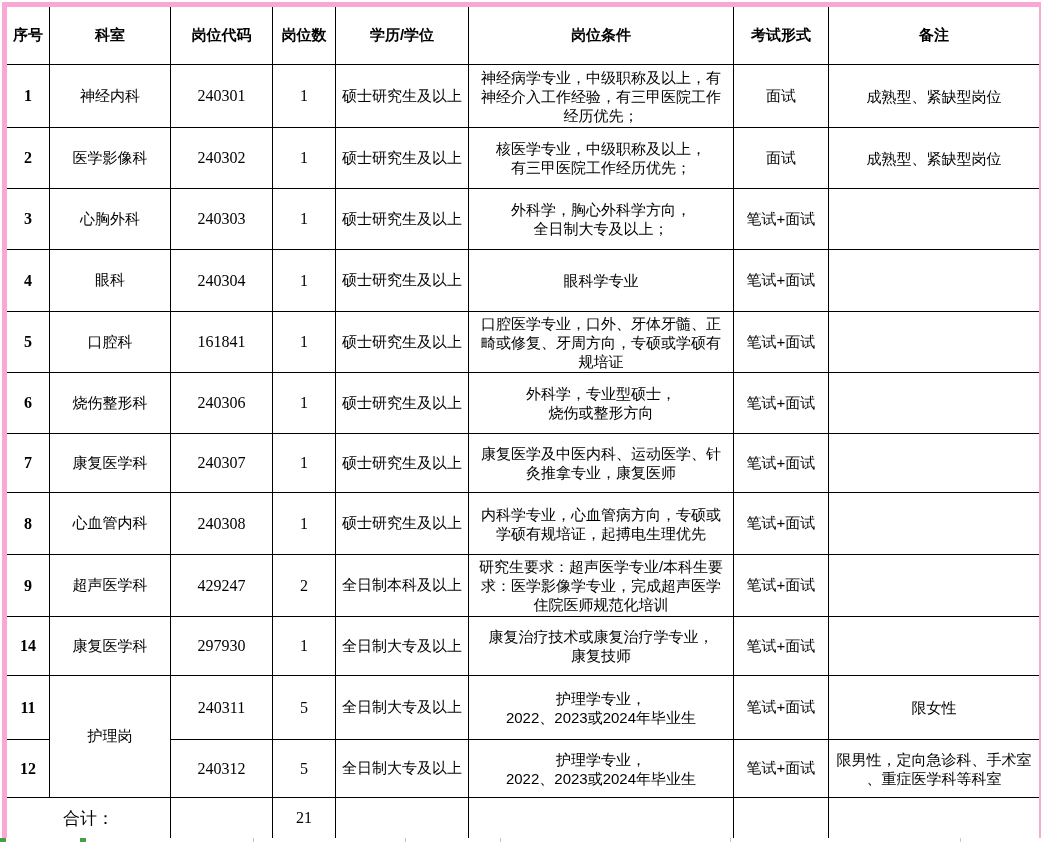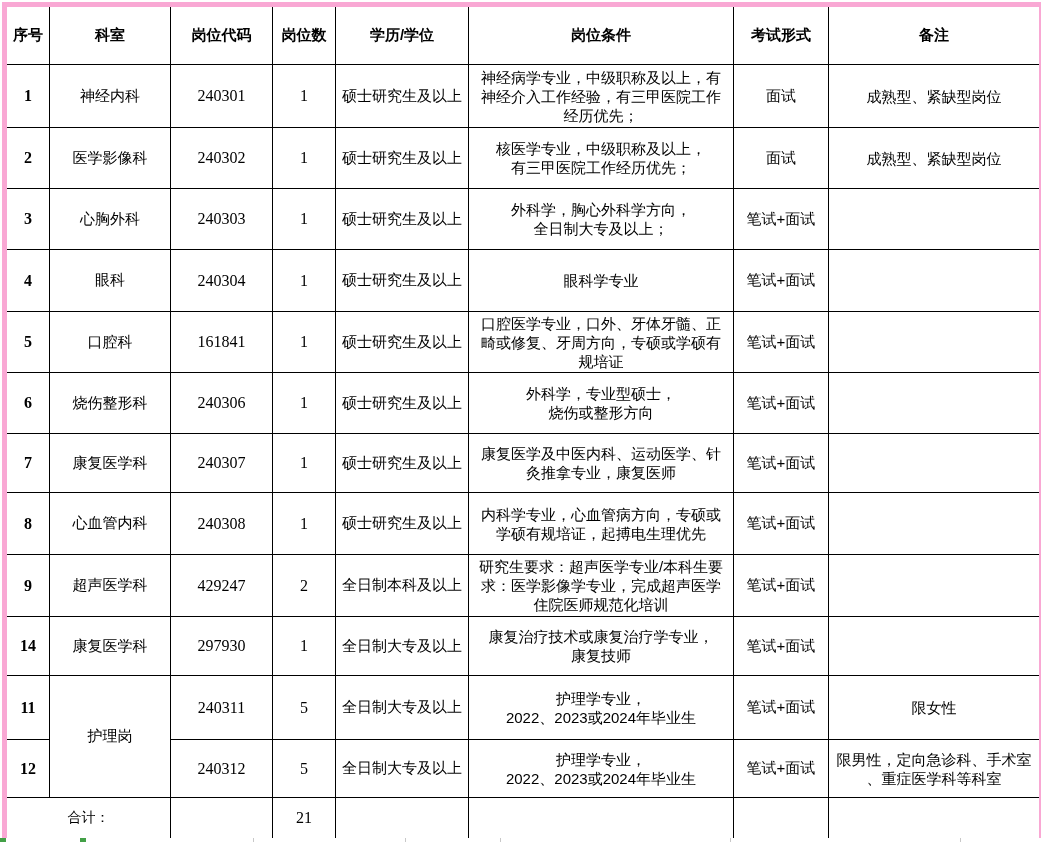--- a/index.html
+++ b/index.html
@@ -7,21 +7,21 @@
   .sheet{position:absolute;left:2px;top:2px;}
   table{border-collapse:collapse;table-layout:fixed;width:1037px;background:#fff;}
   td,th{border:1px solid #000;padding:0 3px;text-align:center;vertical-align:middle;overflow:hidden;}
   table{border:5px solid #f9a8d4;}
   th{font-size:15px;font-weight:bold;}
   td{font-size:15px;}
   .num{font-family:"Liberation Serif","DejaVu Serif",serif;font-size:16px;}
   .seq{font-family:"Liberation Serif","DejaVu Serif",serif;font-weight:bold;font-size:16px;}
   .pre{white-space:pre-line;line-height:19px;margin-top:16px;}
   .cond{white-space:pre-line;line-height:19px;}
-  .footer-label{font-size:14px;}
+  .footer-label{font-size:17px;}
   .below-strip{position:absolute;left:0;top:838px;width:1041px;height:4px;background:#fff;}
   .tick{position:absolute;top:0;width:1px;height:4px;background:#c8c8c8;}
   .green-mark{position:absolute;top:0;width:6px;height:4px;}
 </style>
 </head>
 <body>
 
 <div class="sheet">
 <table>
   <colgroup>

